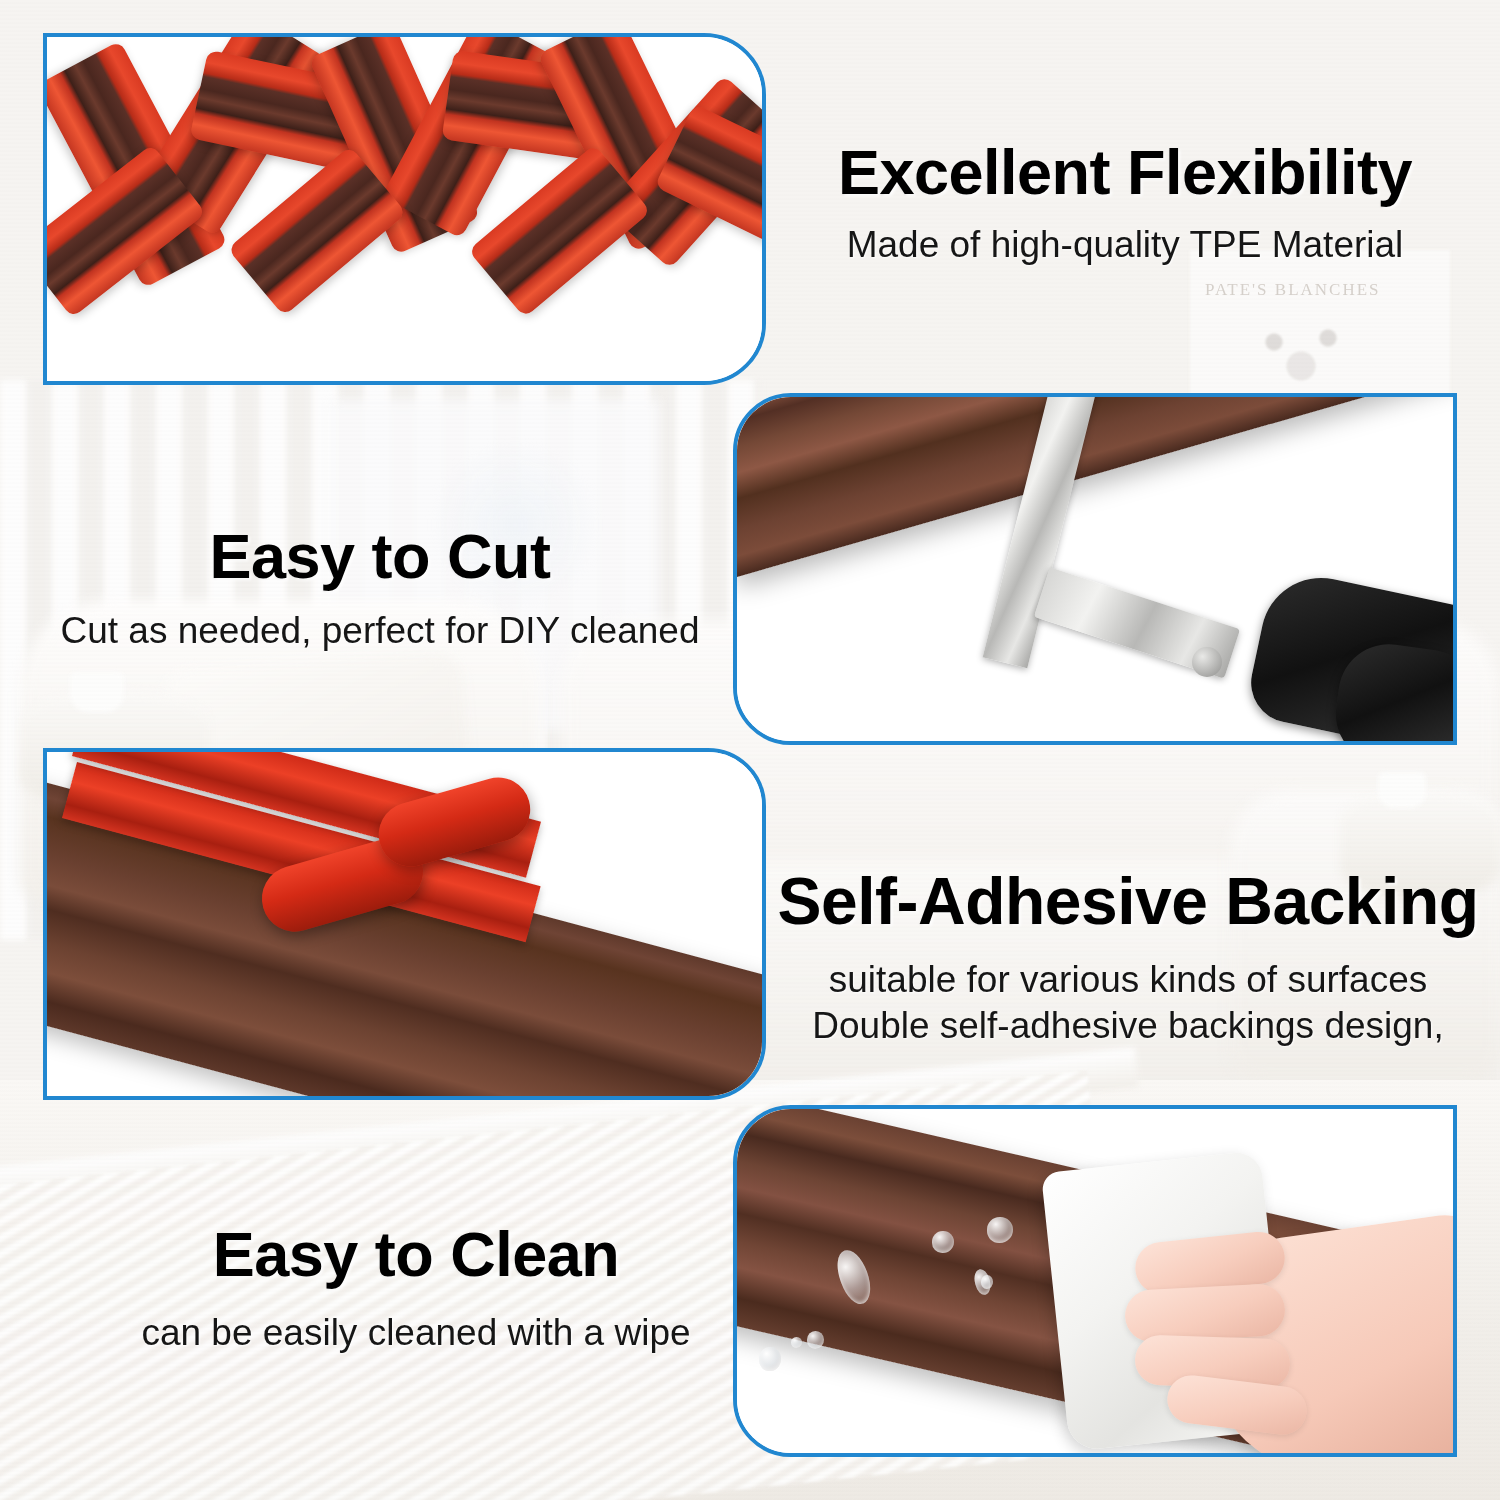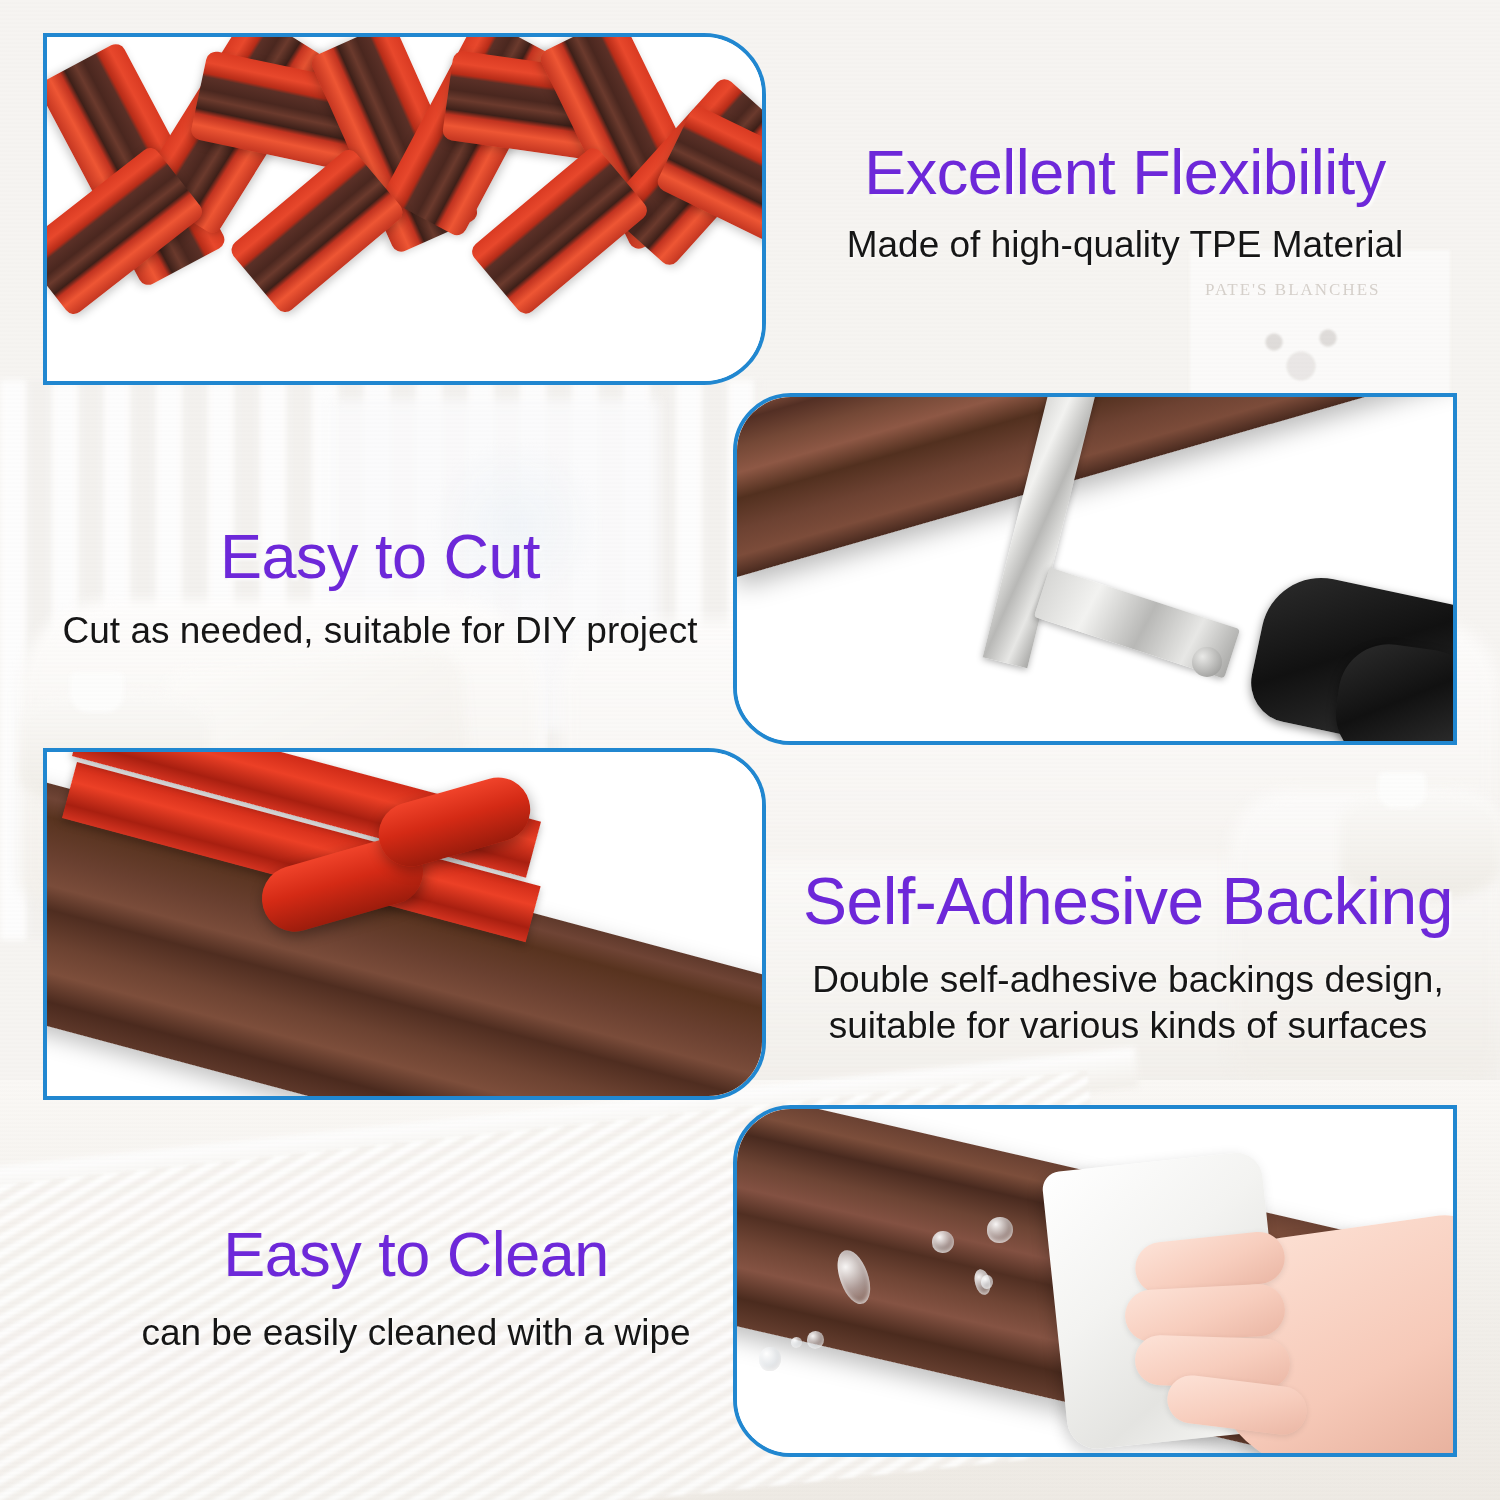--- a/index.html
+++ b/index.html
@@ -223,22 +223,22 @@
     box-shadow:0 2px 6px rgba(0,0,0,.10);
   }
   .palm {
     background:linear-gradient(160deg,#fde2d6 0%, #f6c9b8 60%, #e5ad99 100%);
     box-shadow:-3px 3px 12px rgba(0,0,0,.13);
   }
 
   
   .tblock { position:absolute; }
   .headline {
-    color:#6d28d9;
-    font-weight:normal;
+    color:#000000;
+    font-weight:bold;
     line-height:1.02;
     letter-spacing:-.5px;
     text-shadow:2px 2px 3px rgba(255,255,255,.95), 0 1px 2px rgba(0,0,0,.10);
     white-space:nowrap;
   }
   .sub {
     color:#161616;
     line-height:1.24;
     text-shadow:1px 1px 2px rgba(255,255,255,.9);
   }
@@ -355,28 +355,28 @@
   </div>
 </div>
 
 <div class="tblock" id="t-flex">
   <div class="headline">Excellent Flexibility</div>
   <div class="sub">Made of high-quality TPE Material</div>
 </div>
 
 <div class="tblock" id="t-cut">
   <div class="headline">Easy to Cut</div>
-  <div class="sub">Cut as needed, suitable for DIY project</div>
+  <div class="sub">Cut as needed, perfect for DIY cleaned</div>
 </div>
 
 <div class="tblock" id="t-adhesive">
   <div class="headline">Self-Adhesive Backing</div>
   <div class="sub">
+    <div>suitable for various kinds of surfaces</div>
     <div>Double self-adhesive backings design,</div>
-    <div>suitable for various kinds of surfaces</div>
   </div>
 </div>
 
 <div class="tblock" id="t-clean">
   <div class="headline">Easy to Clean</div>
   <div class="sub">
     <div>can be easily cleaned with a wipe</div>
   </div>
 </div>
 

